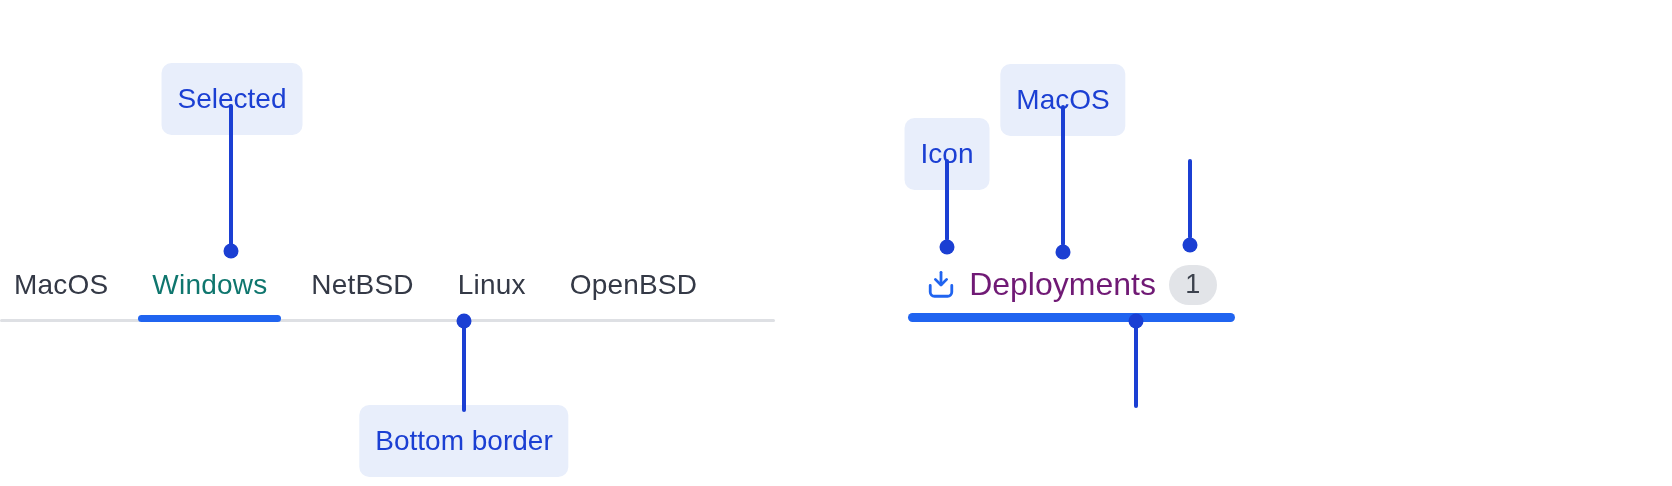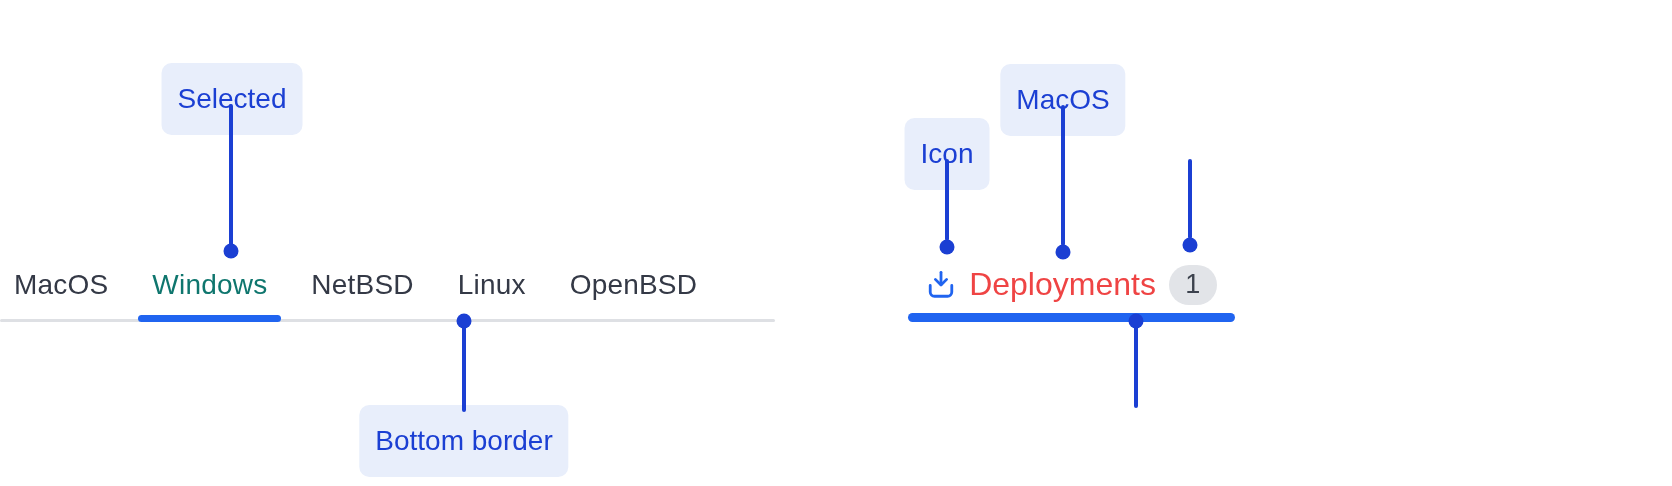--- a/index.html
+++ b/index.html
@@ -65,21 +65,21 @@
     height: 69px;
     display: flex;
     align-items: center;
     justify-content: center;
     gap: 13px;
     cursor: pointer;
   }
   .example-tab .label {
     font-size: 32px;
     font-weight: 500;
-    color: #ef4444;
+    color: #701a75;
     white-space: nowrap;
   }
   .example-tab svg { display: block; }
   .count-badge {
     min-width: 48px;
     height: 40px;
     border-radius: 20px;
     background: #e2e4e8;
     color: #3c424d;
     font-size: 27px;

